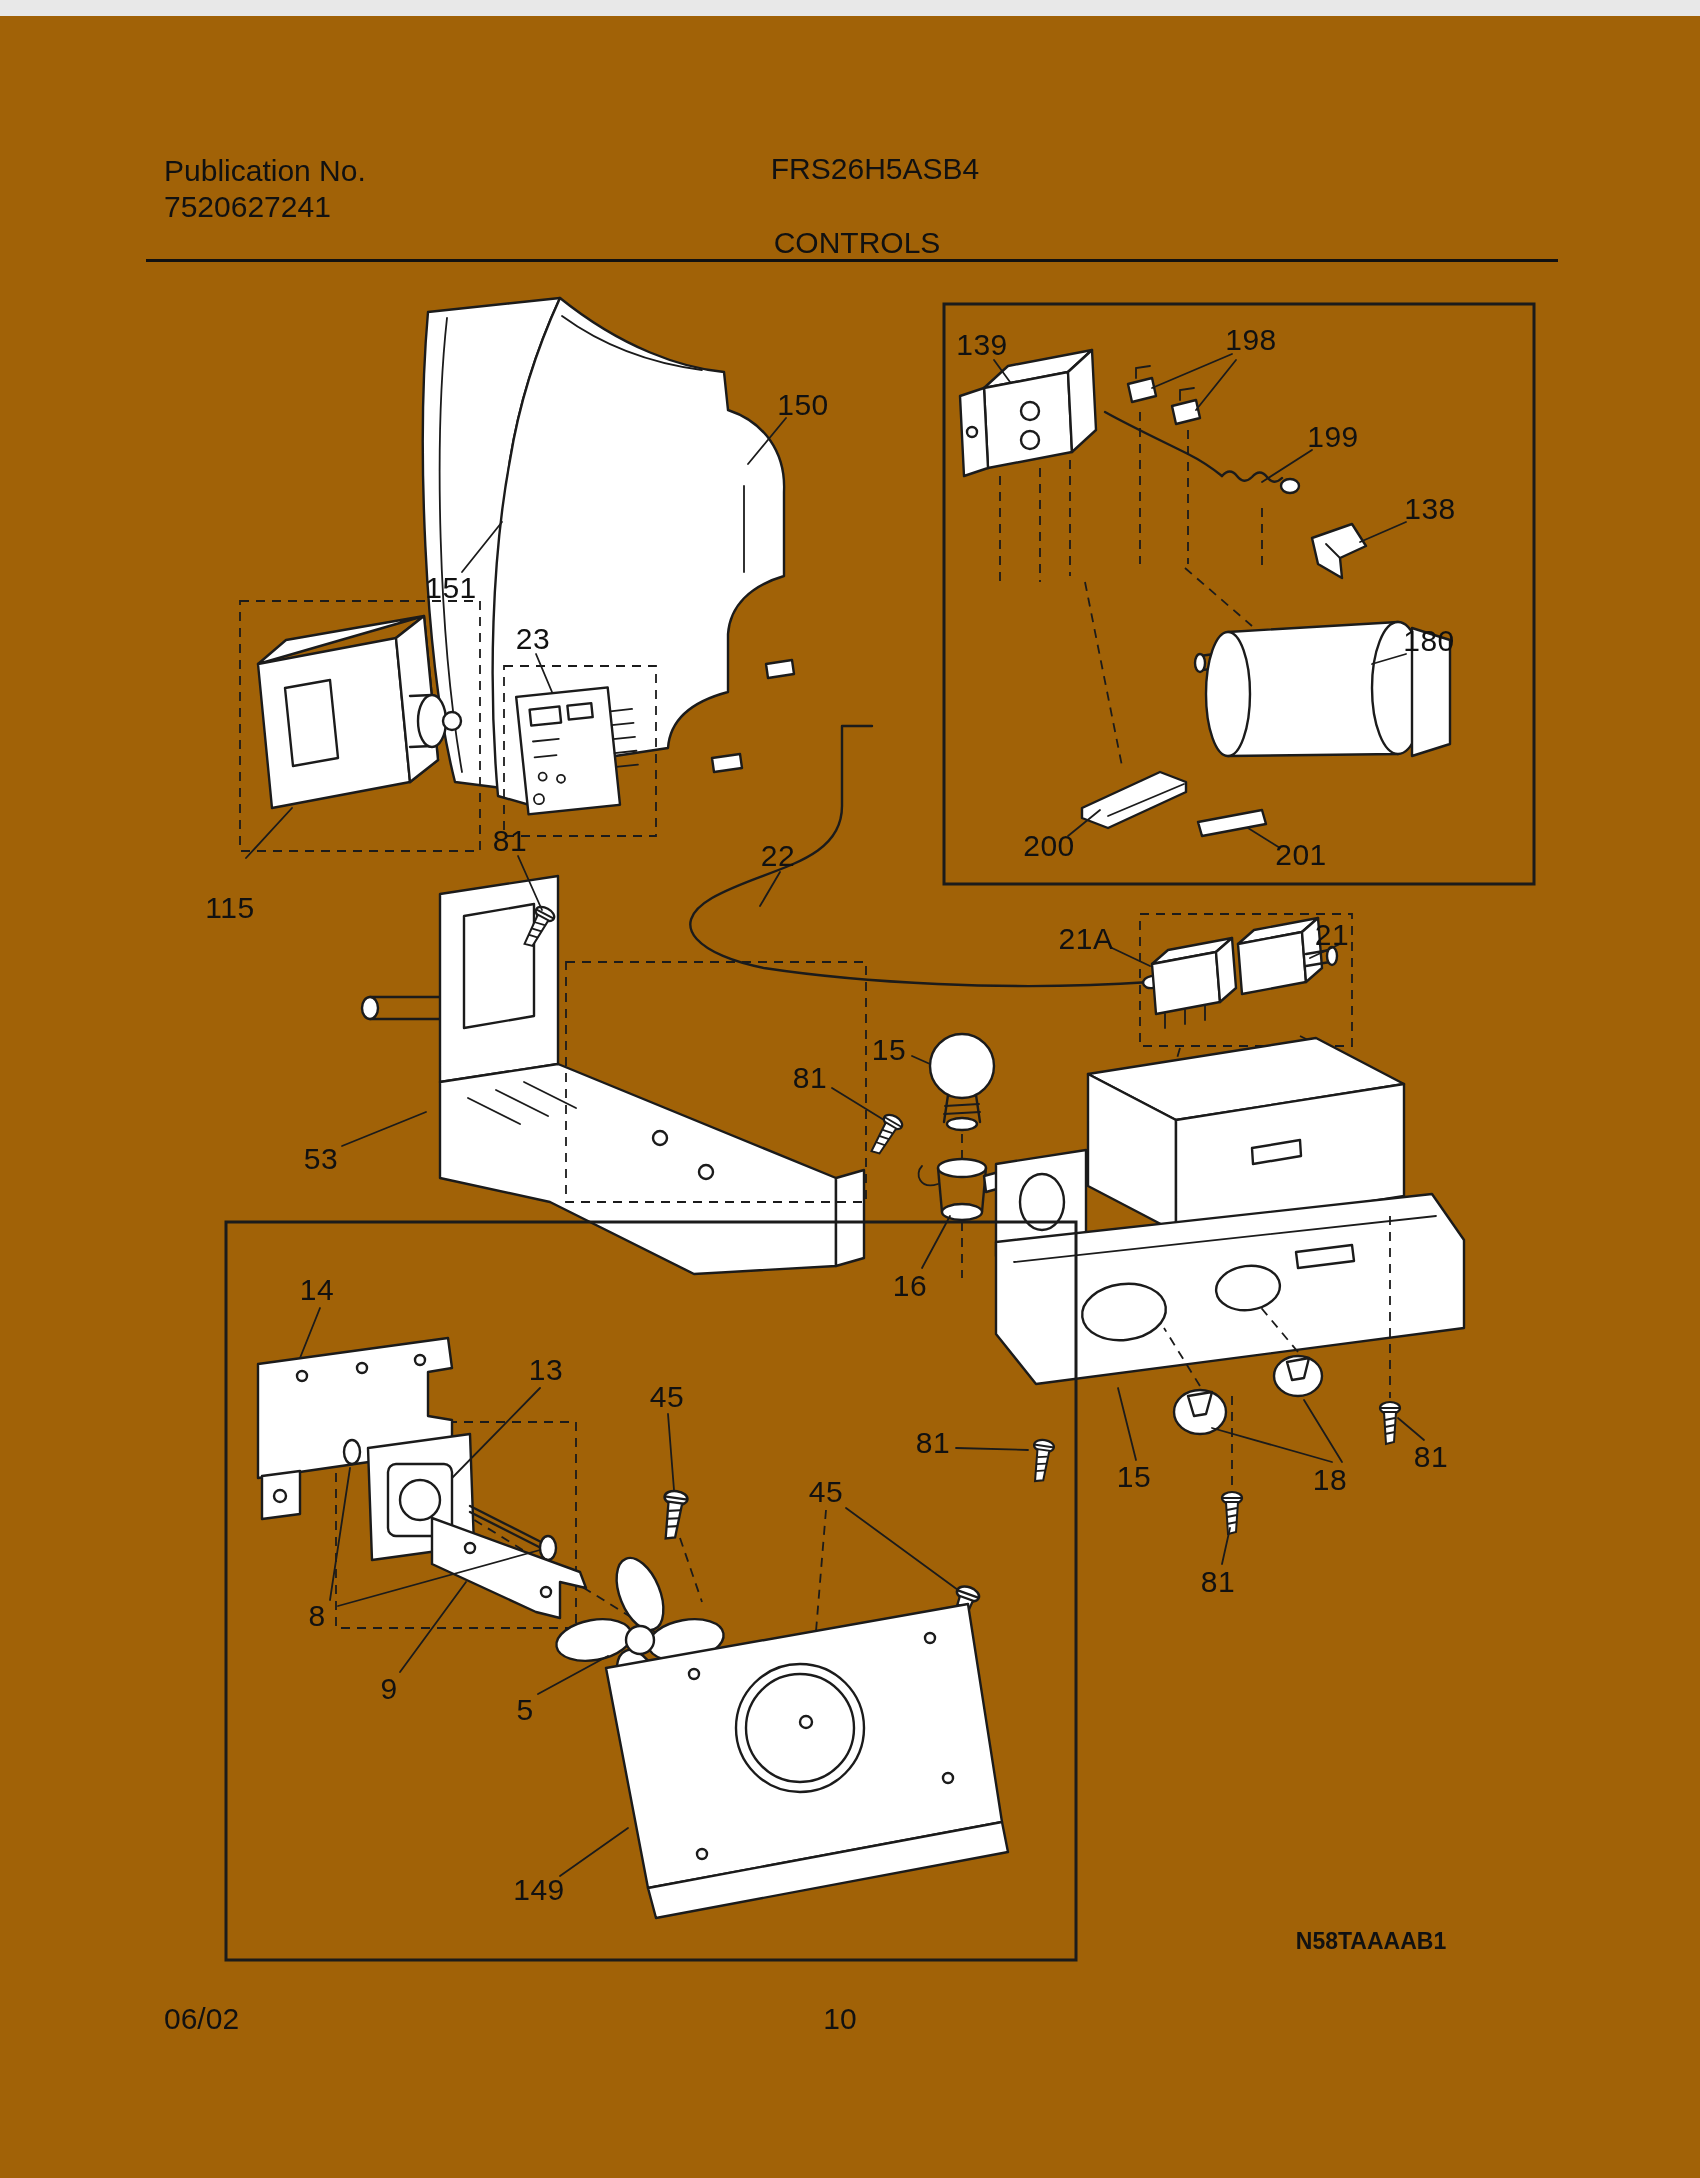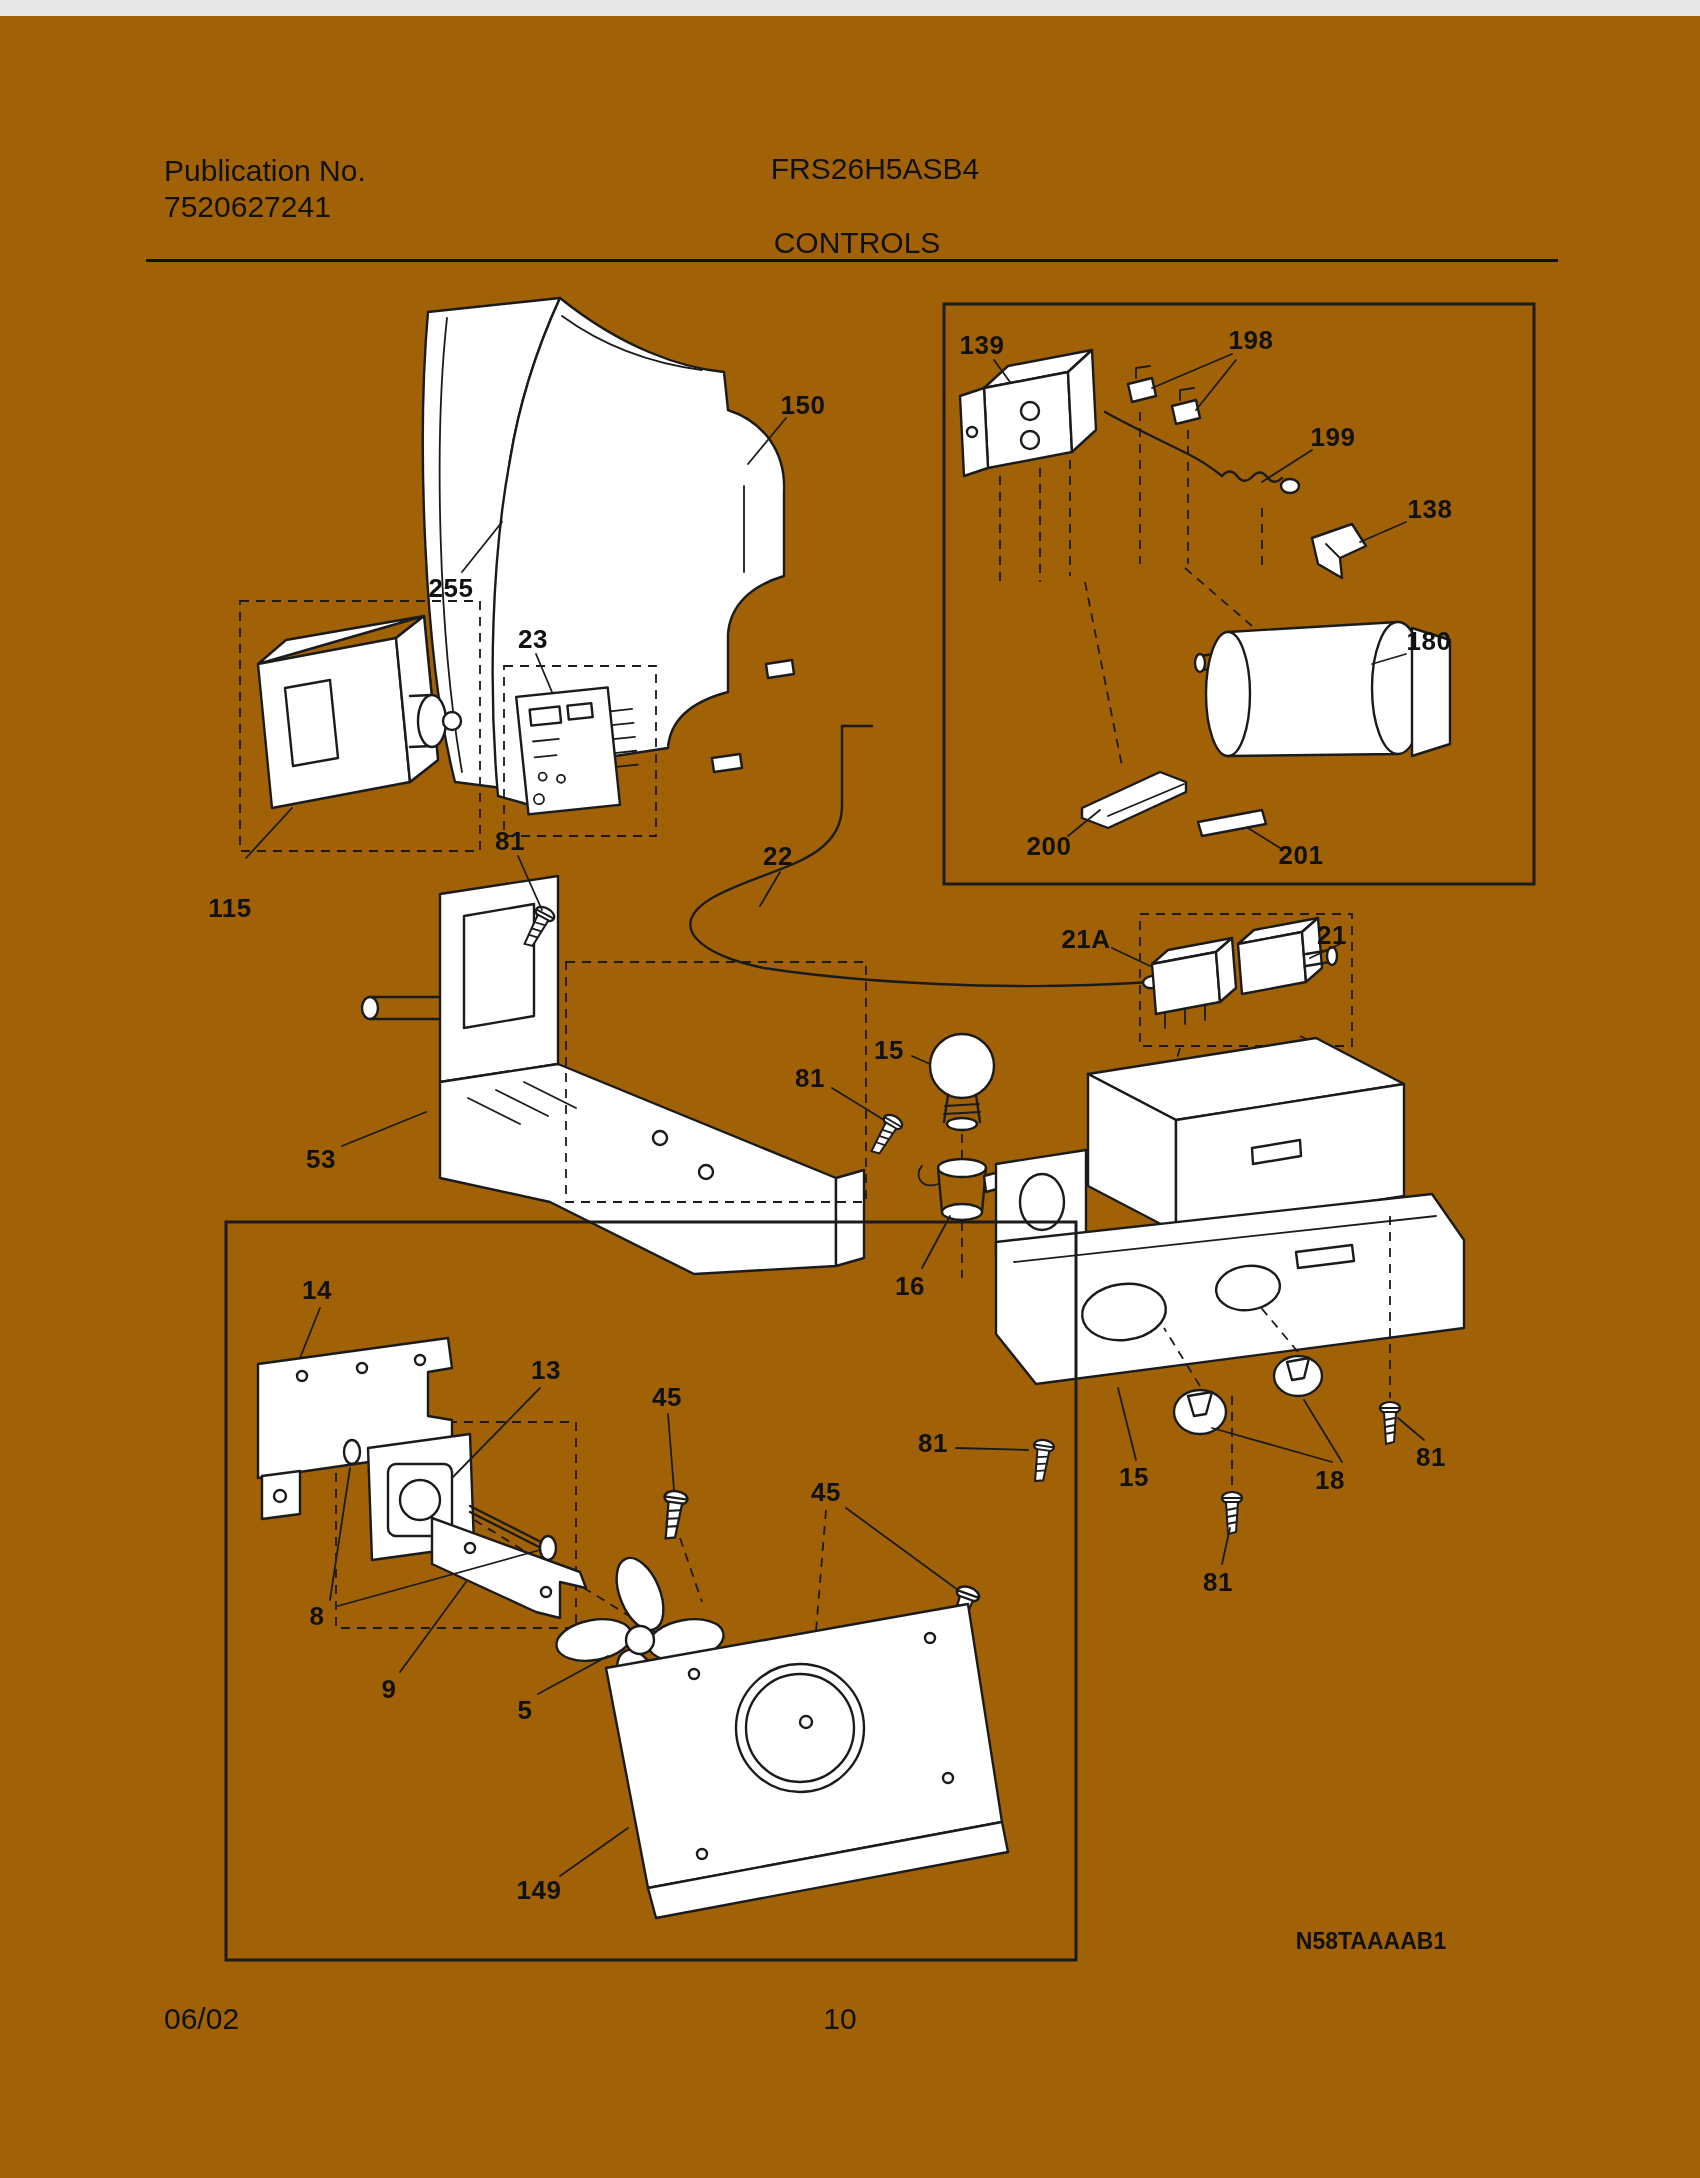--- a/index.html
+++ b/index.html
@@ -6,21 +6,21 @@
   .page{
     position:relative;width:1700px;height:2178px;background:#a16207;
     font-family:"Liberation Sans", sans-serif;color:#111;overflow:hidden;
     margin:16px auto;
   }
   .txt{position:absolute;white-space:nowrap;}
   .hdr{font-size:30px;line-height:1.1;}
   .center{transform:translateX(-50%);}
   .rule{position:absolute;left:146px;top:243px;width:1412px;height:0;border-top:3px solid #111;}
   .callout{
-    position:absolute;font-size:26px;font-weight:700;color:#111;
+    position:absolute;font-size:30px;font-weight:400;color:#111;
     transform:translate(-50%,-50%);letter-spacing:0.5px;
   }
   .code{font-size:23px;font-weight:700;}
   svg{position:absolute;left:0;top:0;}
   .ln{fill:none;stroke:#1b1b1b;stroke-width:2.4;stroke-linecap:round;stroke-linejoin:round;}
   .fw{fill:#ffffff;stroke:#1b1b1b;stroke-width:2.4;stroke-linejoin:round;}
   .thin{fill:none;stroke:#1b1b1b;stroke-width:1.8;stroke-linecap:round;}
   .dash{fill:none;stroke:#1b1b1b;stroke-width:1.8;stroke-dasharray:9 7;}
   .box{fill:none;stroke:#1b1b1b;stroke-width:3;}
 </style>
@@ -314,21 +314,21 @@
     </g>
   </svg>
 
   <div class="txt hdr" style="left:164px;top:138px;">Publication No.</div>
   <div class="txt hdr" style="left:164px;top:174px;">7520627241</div>
   <div class="txt hdr center" style="left:875px;top:136px;">FRS26H5ASB4</div>
   <div class="txt hdr center" style="left:857px;top:210px;">CONTROLS</div>
   <div class="rule"></div>
 
   <div class="callout" style="left:803px;top:389px;">150</div>
-  <div class="callout" style="left:451px;top:572px;">255</div>
+  <div class="callout" style="left:451px;top:572px;">151</div>
   <div class="callout" style="left:982px;top:329px;">139</div>
   <div class="callout" style="left:1251px;top:324px;">198</div>
   <div class="callout" style="left:1333px;top:421px;">199</div>
   <div class="callout" style="left:1430px;top:493px;">138</div>
   <div class="callout" style="left:1429px;top:625px;">180</div>
   <div class="callout" style="left:1049px;top:830px;">200</div>
   <div class="callout" style="left:1301px;top:839px;">201</div>
   <div class="callout" style="left:533px;top:623px;">23</div>
   <div class="callout" style="left:230px;top:892px;">115</div>
   <div class="callout" style="left:510px;top:825px;">81</div>

